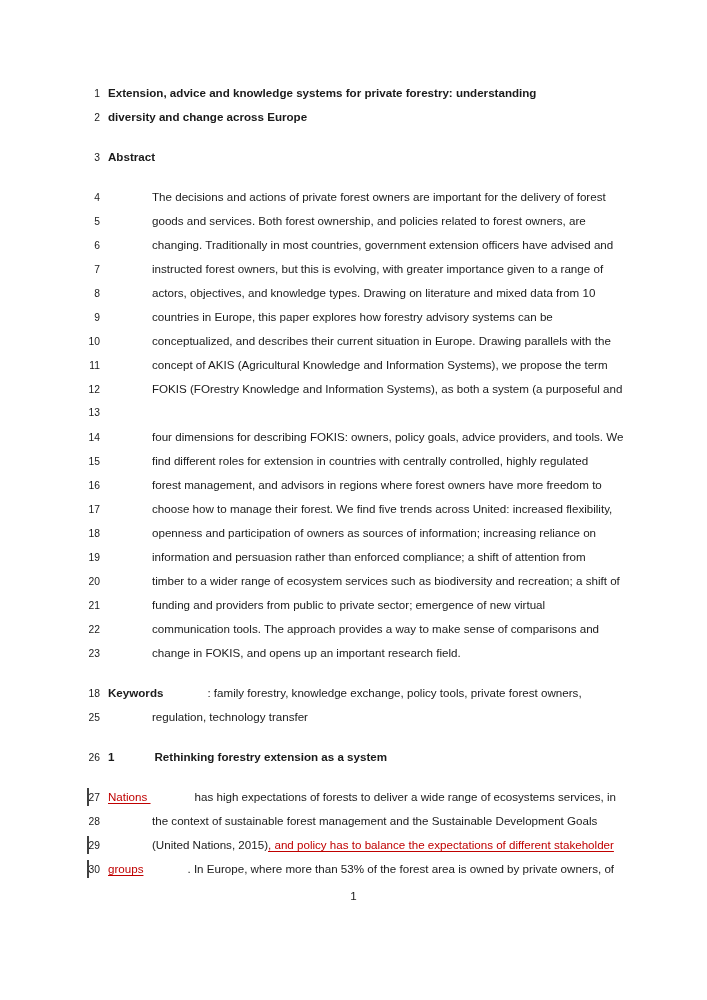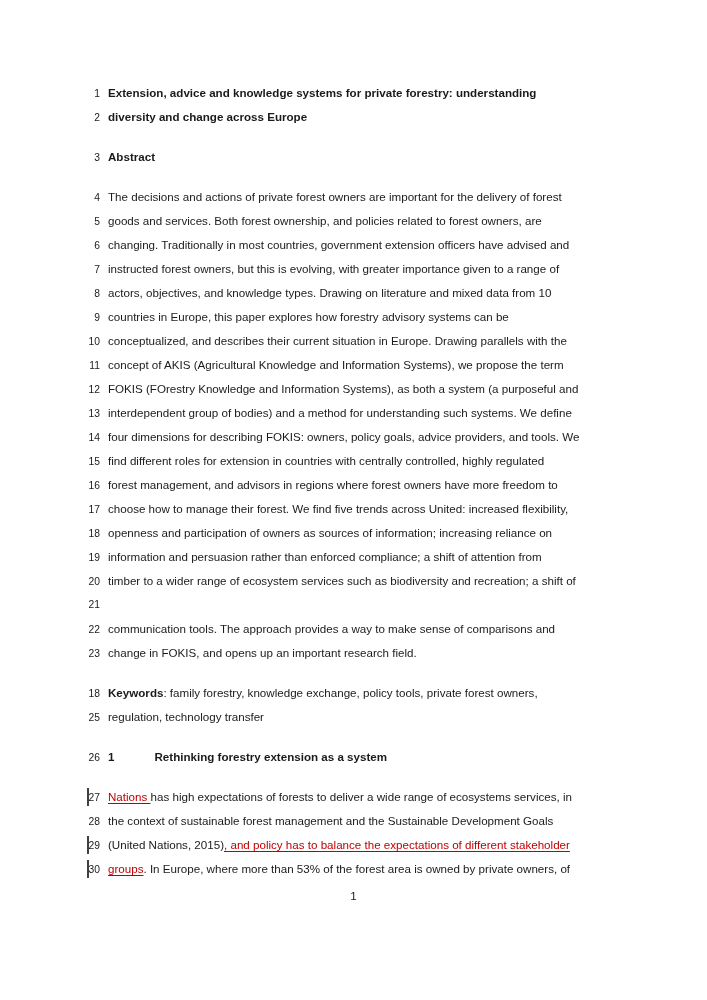--- a/index.html
+++ b/index.html
@@ -28,21 +28,21 @@
   }
   .line.gap{margin-top:16px;}
   .num{
     flex:0 0 100px;
     width:100px;
     text-align:right;
     font-size:10.3px;
     color:#1a1a1a;
   }
   .txt{margin-left:8px;}
-  .seg-normal{font-weight:400;}
+  .seg-normal{font-weight:400;margin-left:44px;}
   .seg-bold{font-weight:700;}
   .seg-bold-tab{font-weight:700;margin-left:40px;}
   .seg-ins{
     color:var(--ins,#c00000);
     text-decoration:underline;
     text-underline-offset:2px;
   }
   .bar{
     position:absolute;
     left:87px;
@@ -68,29 +68,29 @@
       <div class="line gap"><span class="num">3</span><span class="txt"><span class="seg-bold">Abstract</span></span></div>
       <div class="line gap"><span class="num">4</span><span class="txt"><span class="seg-normal">The decisions and actions of private forest owners are important for the delivery of forest</span></span></div>
       <div class="line"><span class="num">5</span><span class="txt"><span class="seg-normal">goods and services. Both forest ownership, and policies related to forest owners, are</span></span></div>
       <div class="line"><span class="num">6</span><span class="txt"><span class="seg-normal">changing. Traditionally in most countries, government extension officers have advised and</span></span></div>
       <div class="line"><span class="num">7</span><span class="txt"><span class="seg-normal">instructed forest owners, but this is evolving, with greater importance given to a range of</span></span></div>
       <div class="line"><span class="num">8</span><span class="txt"><span class="seg-normal">actors, objectives, and knowledge types. Drawing on literature and mixed data from 10</span></span></div>
       <div class="line"><span class="num">9</span><span class="txt"><span class="seg-normal">countries in Europe, this paper explores how forestry advisory systems can be</span></span></div>
       <div class="line"><span class="num">10</span><span class="txt"><span class="seg-normal">conceptualized, and describes their current situation in Europe. Drawing parallels with the</span></span></div>
       <div class="line"><span class="num">11</span><span class="txt"><span class="seg-normal">concept of AKIS (Agricultural Knowledge and Information Systems), we propose the term</span></span></div>
       <div class="line"><span class="num">12</span><span class="txt"><span class="seg-normal">FOKIS (FOrestry Knowledge and Information Systems), as both a system (a purposeful and</span></span></div>
-      <div class="line"><span class="num">13</span><span class="txt"><span class="seg-normal">interdependent group of bodies) and a method for understanding such systems. We define</span></span></div>
+      <div class="line"><span class="num">13</span></div>
       <div class="line"><span class="num">14</span><span class="txt"><span class="seg-normal">four dimensions for describing FOKIS: owners, policy goals, advice providers, and tools. We</span></span></div>
       <div class="line"><span class="num">15</span><span class="txt"><span class="seg-normal">find different roles for extension in countries with centrally controlled, highly regulated</span></span></div>
       <div class="line"><span class="num">16</span><span class="txt"><span class="seg-normal">forest management, and advisors in regions where forest owners have more freedom to</span></span></div>
       <div class="line"><span class="num">17</span><span class="txt"><span class="seg-normal">choose how to manage their forest. We find five trends across United: increased flexibility,</span></span></div>
       <div class="line"><span class="num">18</span><span class="txt"><span class="seg-normal">openness and participation of owners as sources of information; increasing reliance on</span></span></div>
       <div class="line"><span class="num">19</span><span class="txt"><span class="seg-normal">information and persuasion rather than enforced compliance; a shift of attention from</span></span></div>
       <div class="line"><span class="num">20</span><span class="txt"><span class="seg-normal">timber to a wider range of ecosystem services such as biodiversity and recreation; a shift of</span></span></div>
-      <div class="line"><span class="num">21</span></div>
+      <div class="line"><span class="num">21</span><span class="txt"><span class="seg-normal">funding and providers from public to private sector; emergence of new virtual</span></span></div>
       <div class="line"><span class="num">22</span><span class="txt"><span class="seg-normal">communication tools. The approach provides a way to make sense of comparisons and</span></span></div>
       <div class="line"><span class="num">23</span><span class="txt"><span class="seg-normal">change in FOKIS, and opens up an important research field.</span></span></div>
       <div class="line gap"><span class="num">18</span><span class="txt"><span class="seg-bold">Keywords</span><span class="seg-normal">: family forestry, knowledge exchange, policy tools, private forest owners,</span></span></div>
       <div class="line"><span class="num">25</span><span class="txt"><span class="seg-normal">regulation, technology transfer</span></span></div>
       <div class="line gap"><span class="num">26</span><span class="txt"><span class="seg-bold">1</span><span class="seg-bold-tab">Rethinking forestry extension as a system</span></span></div>
       <div class="line gap"><span class="bar"></span><span class="num">27</span><span class="txt"><span class="seg-ins">Nations </span><span class="seg-normal">has high expectations of forests to deliver a wide range of ecosystems services, in</span></span></div>
       <div class="line"><span class="num">28</span><span class="txt"><span class="seg-normal">the context of sustainable forest management and the Sustainable Development Goals</span></span></div>
       <div class="line"><span class="bar"></span><span class="num">29</span><span class="txt"><span class="seg-normal">(United Nations, 2015)</span><span class="seg-ins">, and policy has to balance the expectations of different stakeholder</span></span></div>
       <div class="line"><span class="bar"></span><span class="num">30</span><span class="txt"><span class="seg-ins">groups</span><span class="seg-normal">. In Europe, where more than 53% of the forest area is owned by private owners, of</span></span></div>
     </div>

